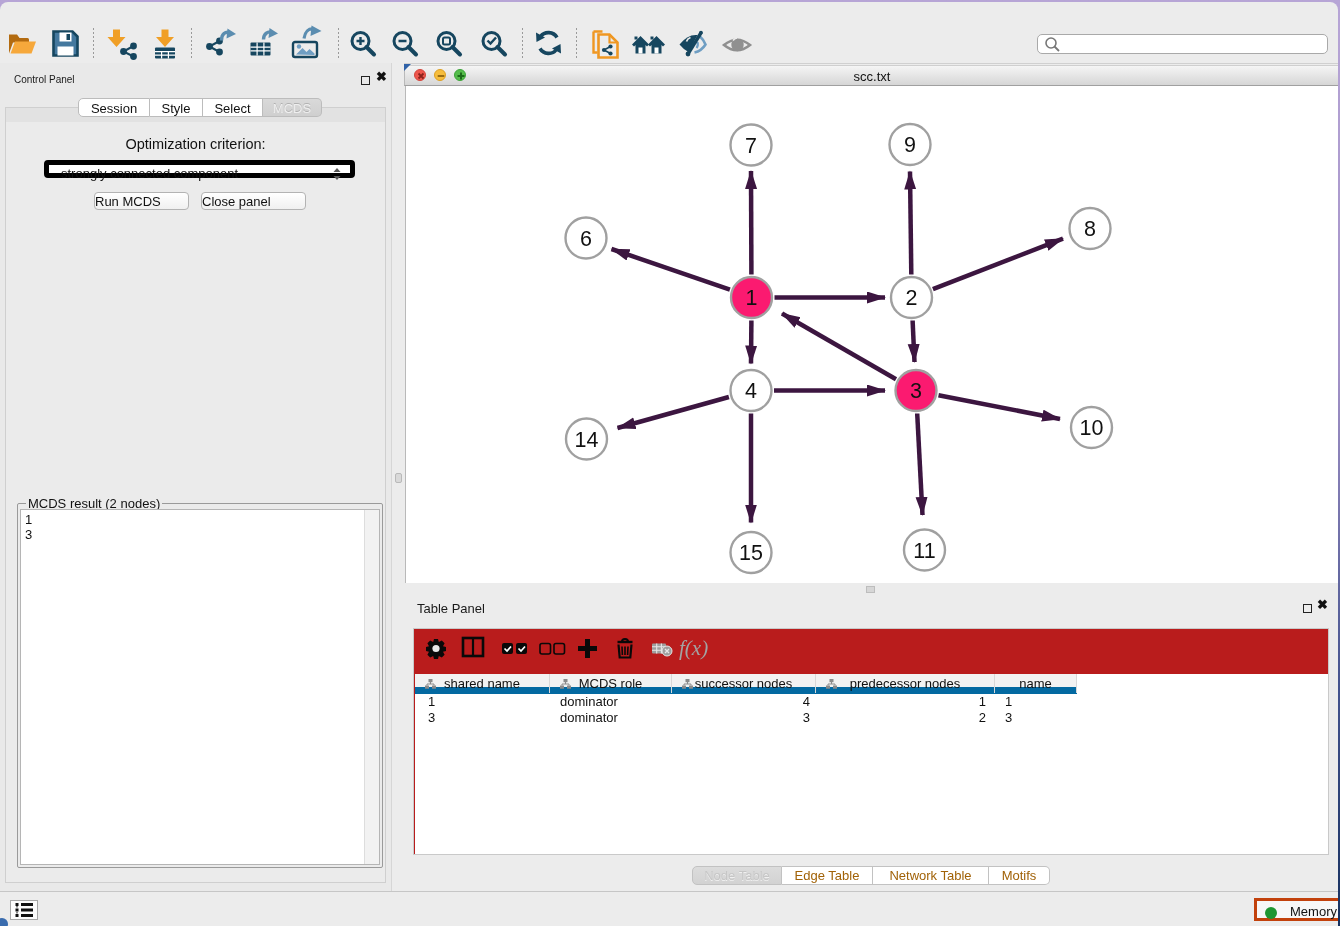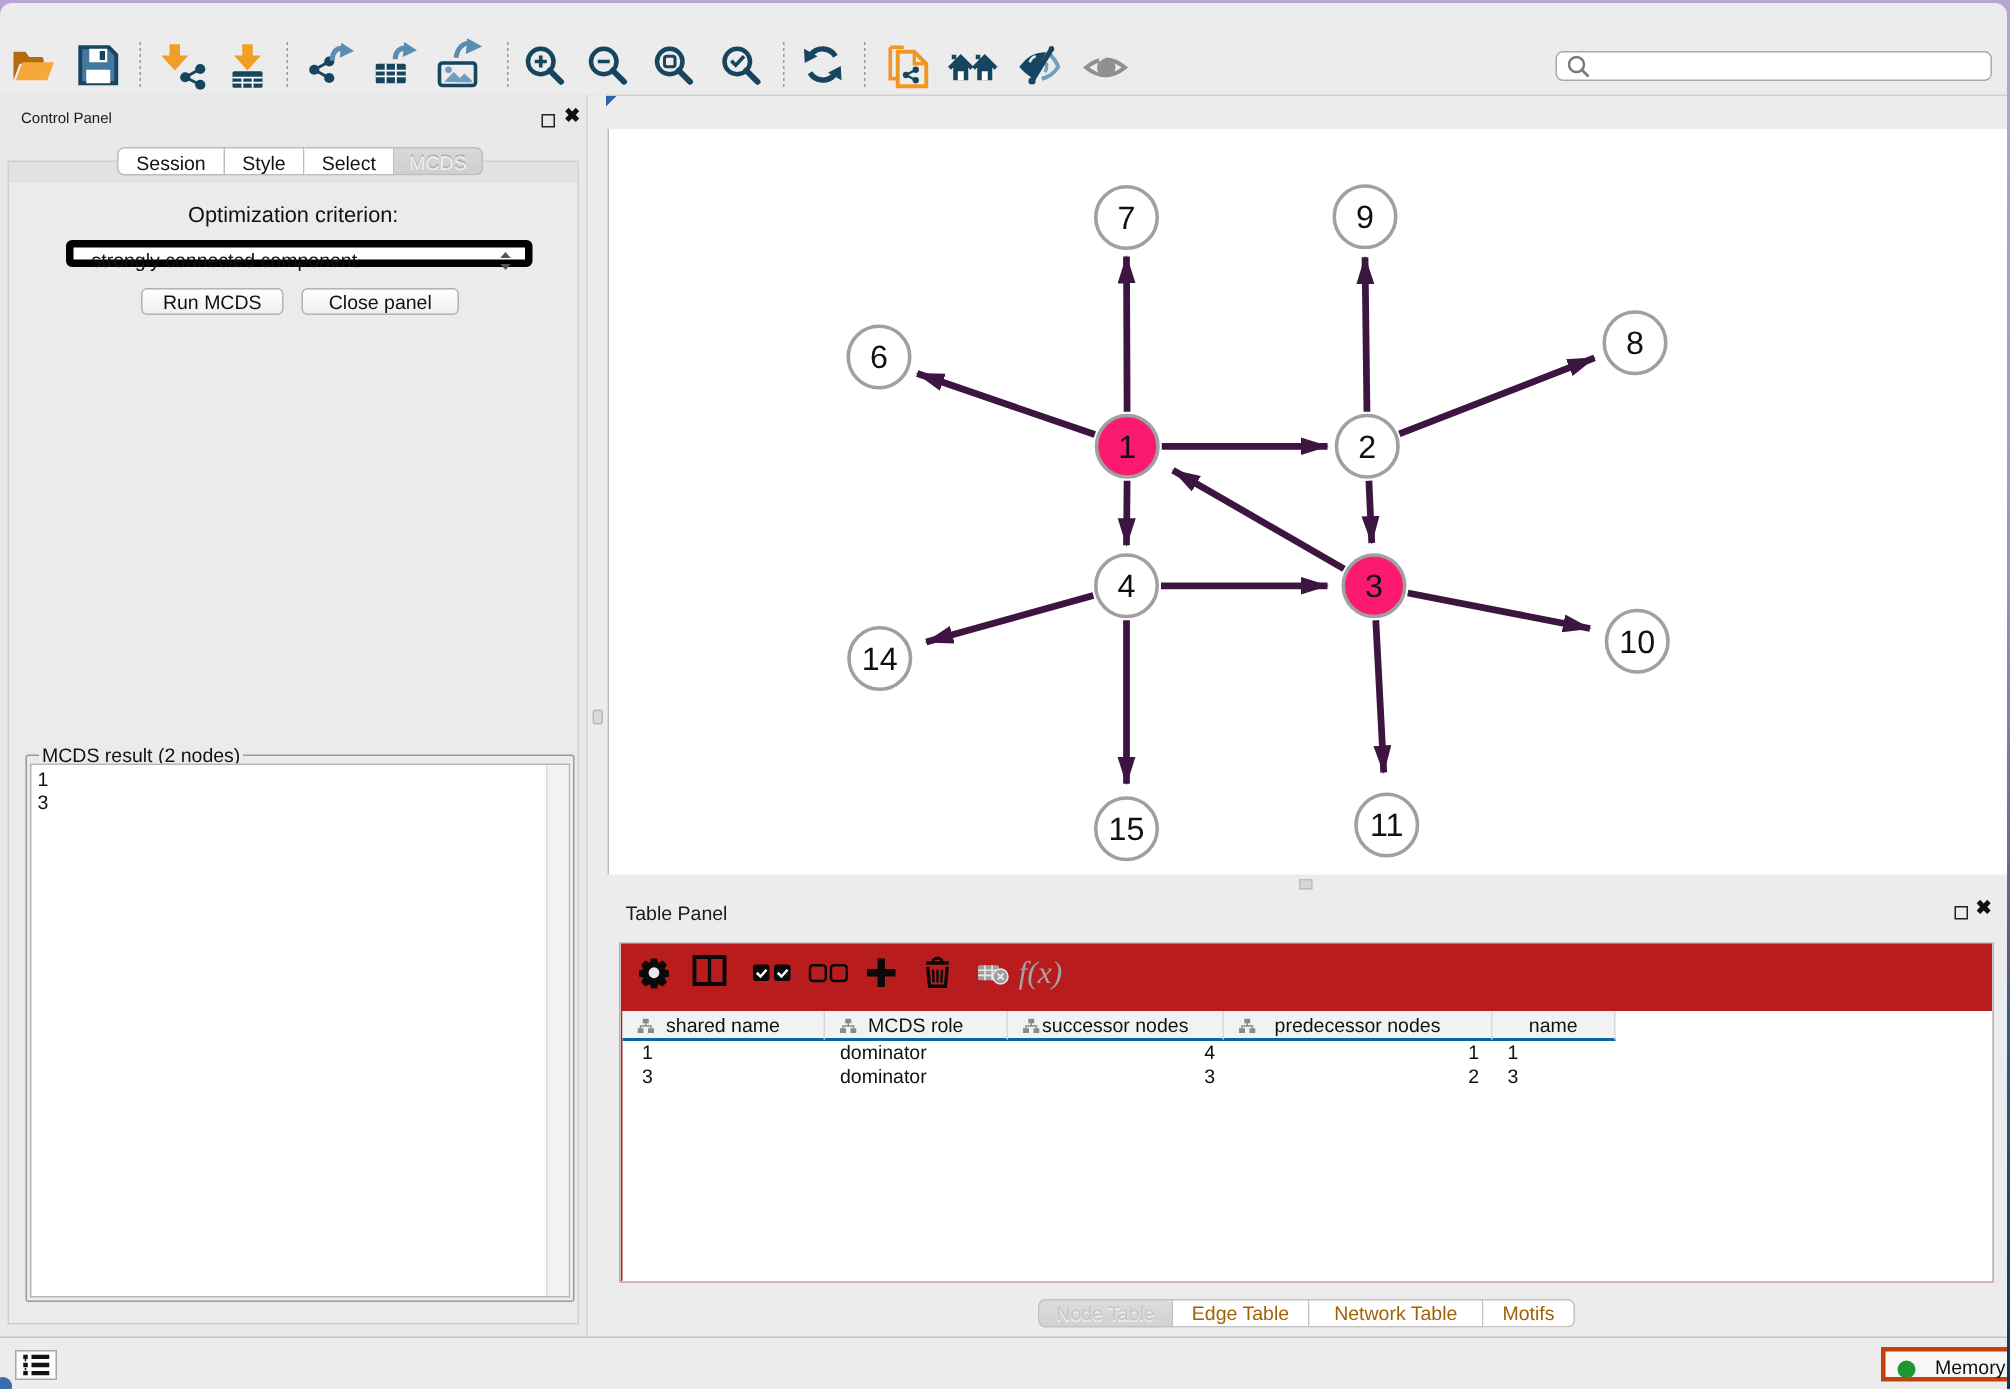--- a/index.html
+++ b/index.html
@@ -35,21 +35,21 @@
   text-shadow:0 -1px 0 #b0b0b0; }
 #cp-content { position:absolute; left:5px; top:44px; width:381px; height:776px;
   background:#ebebeb; border:1px solid #cfcfcf; }
 #cp-strip { position:absolute; left:6px; top:45px; width:379px; height:14px; background:#e2e2e2; }
 #opt-label { position:absolute; left:0; top:73px; width:391px; text-align:center;
   font-size:14.5px; color:#111; }
 #combo { position:absolute; left:44px; top:97px; width:311px; height:18px;
   background:#fff; border:5px solid #000000; border-radius:4px; font-size:13px;
   line-height:17px; padding-left:12px; color:#111; }
 .btn { position:absolute; top:129px; height:18px; background:linear-gradient(#fff,#f0f0f0);
-  border:1px solid #b3b3b3; border-radius:4px; font-size:13px; text-align:center;
+  border:1px solid #b3b3b3; border-radius:4px; font-size:13px; text-align:left;
   line-height:17px; color:#111; }
 #fieldset { position:absolute; left:17px; top:440px; width:366px; height:365px;
   border:1px solid #9a9a9a; border-radius:2px; }
 #fs-legend { position:absolute; left:8px; top:-8px; background:#ebebeb; padding:0 2px;
   font-size:13px; color:#111; }
 #fs-white { position:absolute; left:2px; top:5px; width:360px; height:356px;
   background:#fff; border:1px solid #b5b5b5; font-size:13px; color:#111; }
 #fs-scroll { position:absolute; right:0; top:0; width:15px; height:100%;
   background:#f2f2f2; border-left:1px solid #ddd; }
 
@@ -68,21 +68,21 @@
 #canvas { position:absolute; left:1px; top:22px; width:933px; height:497px; background:#fff;
   border-left:1px solid #b9b9b9; }
 #net-divider { position:absolute; left:0; top:520px; width:934px; height:13px; background:#ececec; }
 
 #tpanel { position:absolute; left:404px; top:595px; width:934px; height:294px; background:#ececec; }
 #tp-title { position:absolute; left:13px; top:4px; font-size:13px; color:#1a1a1a; }
 #tp-inner { position:absolute; left:9px; top:31px; width:916px; height:227px;
   background:#b91c1c; border:1px solid #c9c9c9; }
 #tp-table { position:absolute; left:1px; top:45px; width:913px; height:180px; background:#fff; }
 #tp-header { position:absolute; left:0; top:0; width:662px; height:20px;
-  background:#f2f2f2; border-bottom:2px solid #0369a1; font-size:13px; color:#111; }
+  background:#f2f2f2; border-bottom:7px solid #0369a1; font-size:13px; color:#111; }
 .th { position:absolute; top:0; height:19px; line-height:20px; text-align:center;
   border-right:1px solid #d8d8d8; }
 .td { position:absolute; font-size:13px; color:#111; height:16px; line-height:16px; }
 .btabs { position:absolute; top:269px; font-size:13px; }
 .btab { position:absolute; top:0; height:19px; line-height:18px; text-align:center;
   background:#fff; border:1px solid #c2c2c2; border-left:none; color:#a16207; }
 .btab.first { border-left:1px solid #c2c2c2; border-radius:5px 0 0 5px; }
 .btab.last { border-radius:0 5px 5px 0; }
 .btab.sel { background:linear-gradient(#dcdcdc,#d2d2d2); color:#c6c6c6;
   text-shadow:0 1px 0 #f0f0f0; }
@@ -279,20 +279,38 @@
       </div>
     </div>
   </div>
 
   <div id="vsplit">
       <div id="vhandle"></div>
     </div>
 
   <div id="netwin">
     <div style="position:absolute; left:0; top:0; width:0; height:0; border-left:7px solid #2f62a8; border-bottom:7px solid transparent; z-index:5;"></div>
+    <div id="net-tbar">
+      <div class="mtl" style="left:9px; background:#ee564c; border:1px solid #d3453c;">
+        <svg width="10" height="10">
+            <path d="M2.5,2.5 l5,5 m0,-5 l-5,5" stroke="#8c221c" stroke-width="1.8"></path>
+          </svg>
+      </div>
+      <div class="mtl" style="left:29px; background:#f6bd3c; border:1px solid #dda023;">
+        <svg width="10" height="10">
+            <path d="M1.7,5 h6.6" stroke="#9a6d13" stroke-width="2"></path>
+          </svg>
+      </div>
+      <div class="mtl" style="left:49px; background:#55bd4b; border:1px solid #3da43a;">
+        <svg width="10" height="10">
+            <path d="M5,1.5 v7 M1.5,5 h7" stroke="#1c6c1a" stroke-width="2"></path>
+          </svg>
+      </div>
+      <div id="net-title">scc.txt</div>
+    </div>
     <div id="canvas">
       <svg id="graph" width="933" height="497" viewBox="405 86 933 497">
         <defs>
           <marker id="arr" markerUnits="userSpaceOnUse" markerWidth="22" markerHeight="14" refX="18" refY="6" orient="auto">
             <path d="M0,0 L19,6 L0,12 z" fill="#3c1640"></path>
           </marker>
         </defs>
         <g stroke="#3c1640" stroke-width="4.5" marker-end="url(#arr)">
           <line x1="750.4" y1="274.5" x2="750" y2="171"></line>
           <line x1="728.9" y1="289.7" x2="610.5" y2="249"></line>

